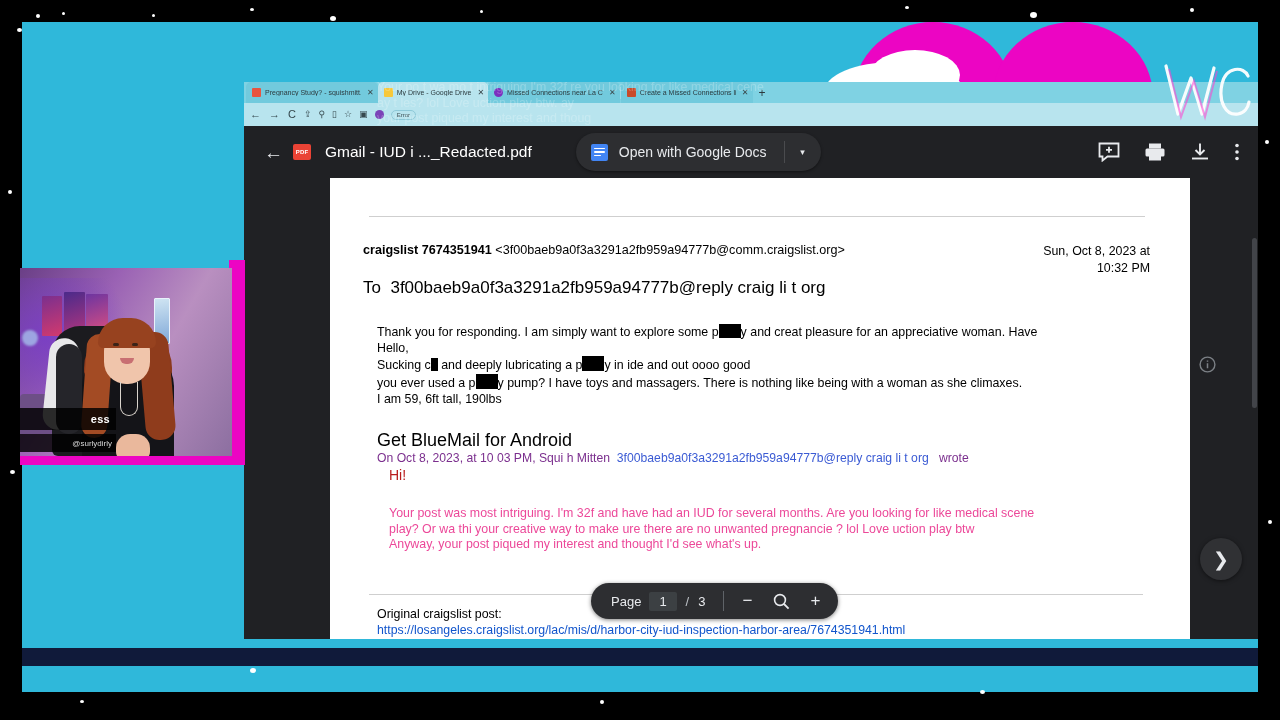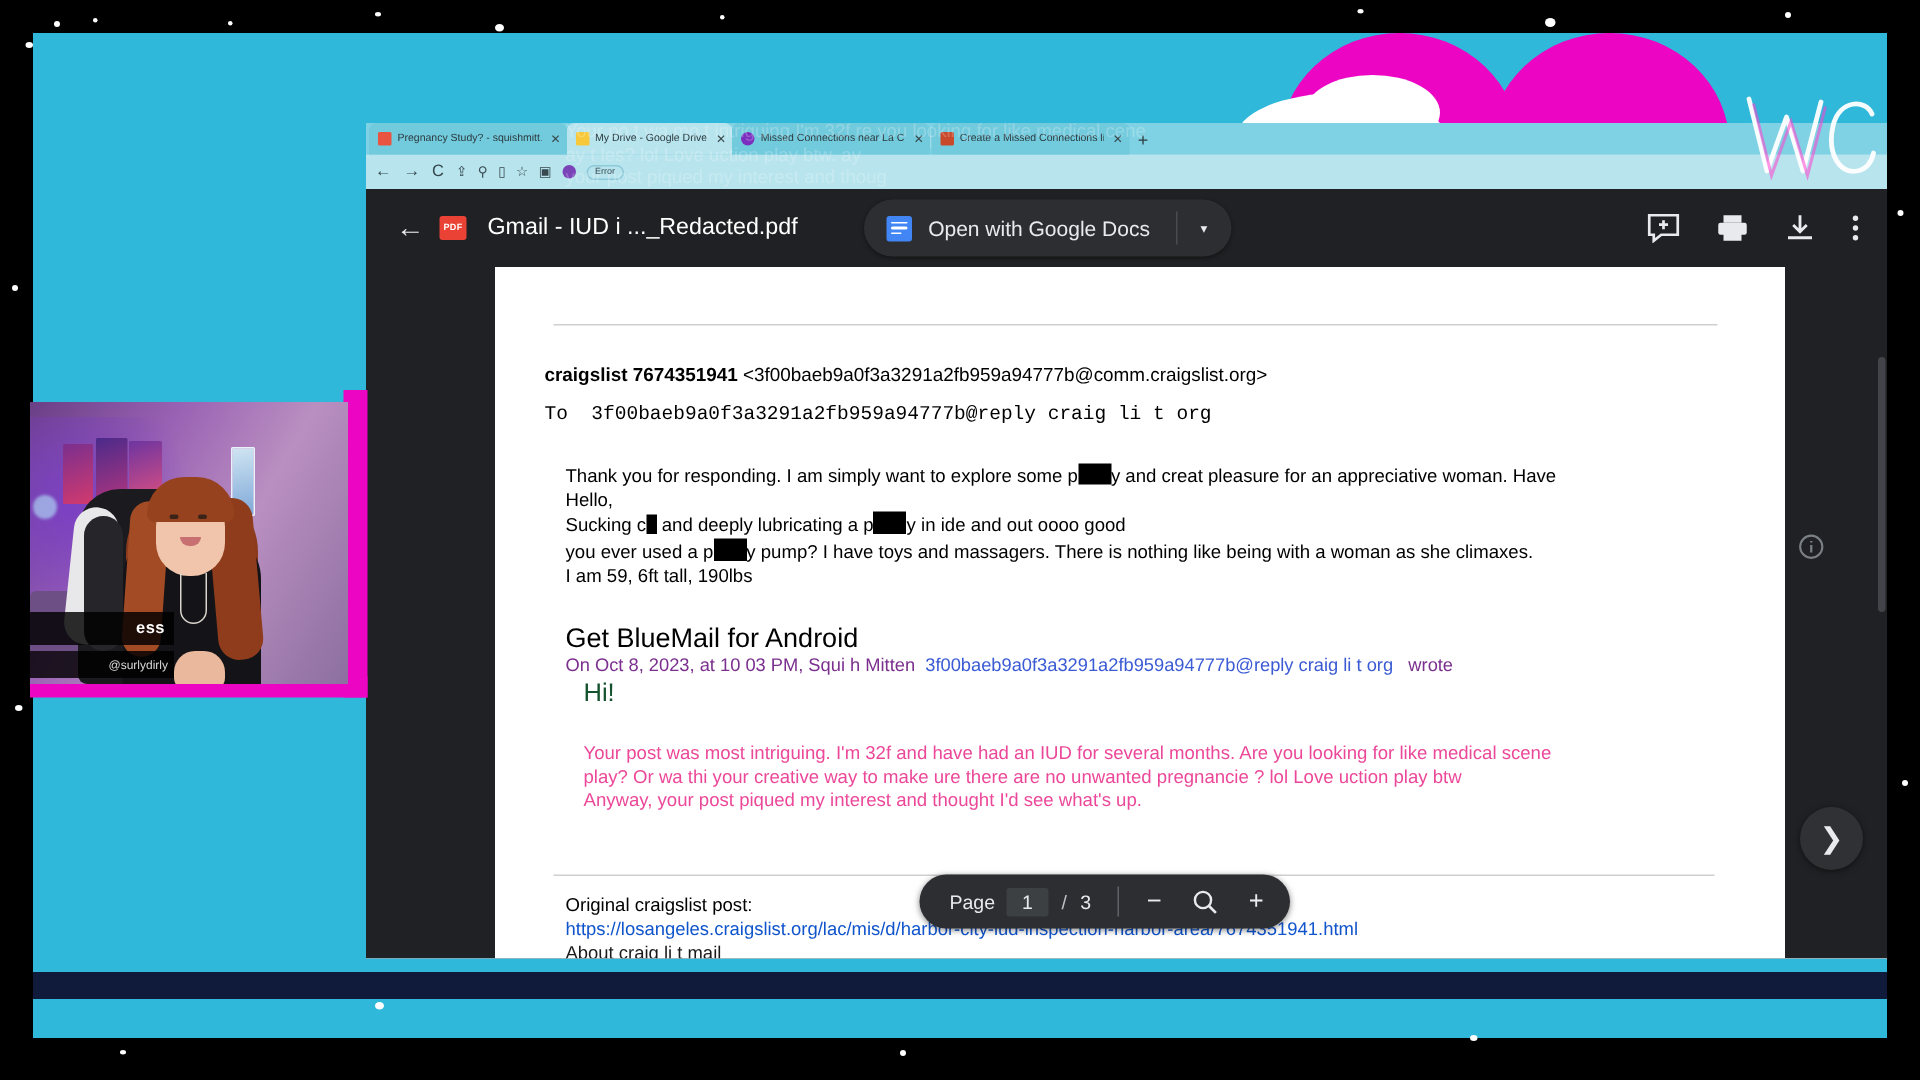--- a/index.html
+++ b/index.html
@@ -173,54 +173,54 @@
     position: absolute; left: 86px; top: 0; width: 860px; height: 100%;
     background: #ffffff;
   }
   .doc-inner { padding: 38px 40px 0 33px; color: #000; }
   .hr { height: 1px; background: #cfcfcf; margin: 0 5px 0 6px; }
 
   .mailhead { display: flex; margin-top: 26px; }
   .mh-left { flex: 1; }
   .mh-from { font-size: 12.6px; }
   .mh-from b { font-weight: bold; }
-  .mh-to { font-size: 13px; margin-top: 11px; font-family: Liberation Mono, monospace; }
+  .mh-to { font-size: 17px; margin-top: 21px; }
   .mh-date { width: 125px; text-align: right; font-size: 12.4px; line-height: 1.35; }
 
   .body-block { margin-top: 26px; font-size: 12.4px; line-height: 1.26; padding-left: 14px; }
   .body-block p { margin: 0; }
   .redact { display: inline-block; background: #000; vertical-align: -2px; }
   .r-w  { width: 22px; height: 14px; }
   .r-m  { width: 22px; height: 15px; }
   .r-n  { width: 7px;  height: 13px; }
 
   .bluemail { margin-top: 23px; font-size: 18px; padding-left: 14px; }
   .onwrote { margin-top: 0; font-size: 12.2px; padding-left: 14px; color: #7b2f8e; }
   .onwrote .mail-link { color: #3b5bd4; }
-  .hi { margin-top: 2px; font-size: 17px; padding-left: 26px; color: #14532d; }
+  .hi { margin-top: 2px; font-size: 14px; padding-left: 26px; color: #b91c1c; }
 
   .quote { margin-top: 23px; font-size: 12.4px; line-height: 1.26; padding-left: 26px; color: #ec4899; }
   .quote p { margin: 0; }
 
   .hr2 { height: 1px; background: #cfcfcf; margin: 41px 7px 0 6px; }
   .origpost { margin-top: 12px; font-size: 12.4px; padding-left: 14px; }
   .origlink { color: #1155cc; font-size: 12.3px; padding-left: 14px; margin-top: 2px; word-break: break-all; }
   .aboutline { font-size: 12.3px; padding-left: 14px; margin-top: 2px; color: #1a1a1a; }
 
   
   .ghost {
     position: absolute; left: 86px; top: -46px; width: 860px;
     padding: 0 40px 0 47px; color: #ffffff; opacity: .22;
     font-size: 12.4px; line-height: 1.26; pointer-events: none;
   }
   .ghost p { margin: 0; }
 
   
   .pagebar {
-    position: absolute; left: 613px; top: 583px; height: 36px;
+    position: absolute; left: 591px; top: 583px; height: 36px;
     background: #2d2e31; border-radius: 18px; color: #e8eaed;
     display: flex; align-items: center; padding: 0 6px;
     box-shadow: 0 1px 4px rgba(0,0,0,.5); z-index: 30;
   }
   .pb-lbl { font-size: 13px; padding: 0 8px 0 14px; }
   .pb-num {
     background: #3c4043; border-radius: 2px; font-size: 13px;
     padding: 2px 10px; min-width: 26px; text-align: center;
   }
   .pb-slash { font-size: 13px; padding: 0 9px; color: #bdc1c6; }
@@ -476,20 +476,24 @@
               <div class="mh-left">
                 <div class="mh-from">
                   <b>craigslist 7674351941</b>
                   <span>&lt;3f00baeb9a0f3a3291a2fb959a94777b@comm.craigslist.org&gt;</span>
                 </div>
                 <div class="mh-to">
                   <span>To</span>
                   &nbsp;<span>3f00baeb9a0f3a3291a2fb959a94777b@reply craig  li  t org</span>
                 </div>
               </div>
+              <div class="mh-date">
+                <div>Sun, Oct 8, 2023 at</div>
+                <div>10:32 PM</div>
+              </div>
             </div>
 
             <div class="body-block">
               <p>
                 <span>Thank you for responding.  I am simply want to explore some p</span><span class="redact r-w"></span><span>y and creat pleasure for an appreciative woman. Have</span>
               </p>
               <p>Hello,</p>
               <p>
                 <span>Sucking c</span><span class="redact r-n"></span><span> and deeply lubricating a p</span><span class="redact r-m"></span><span>y in  ide and out      oooo good</span>
               </p>

